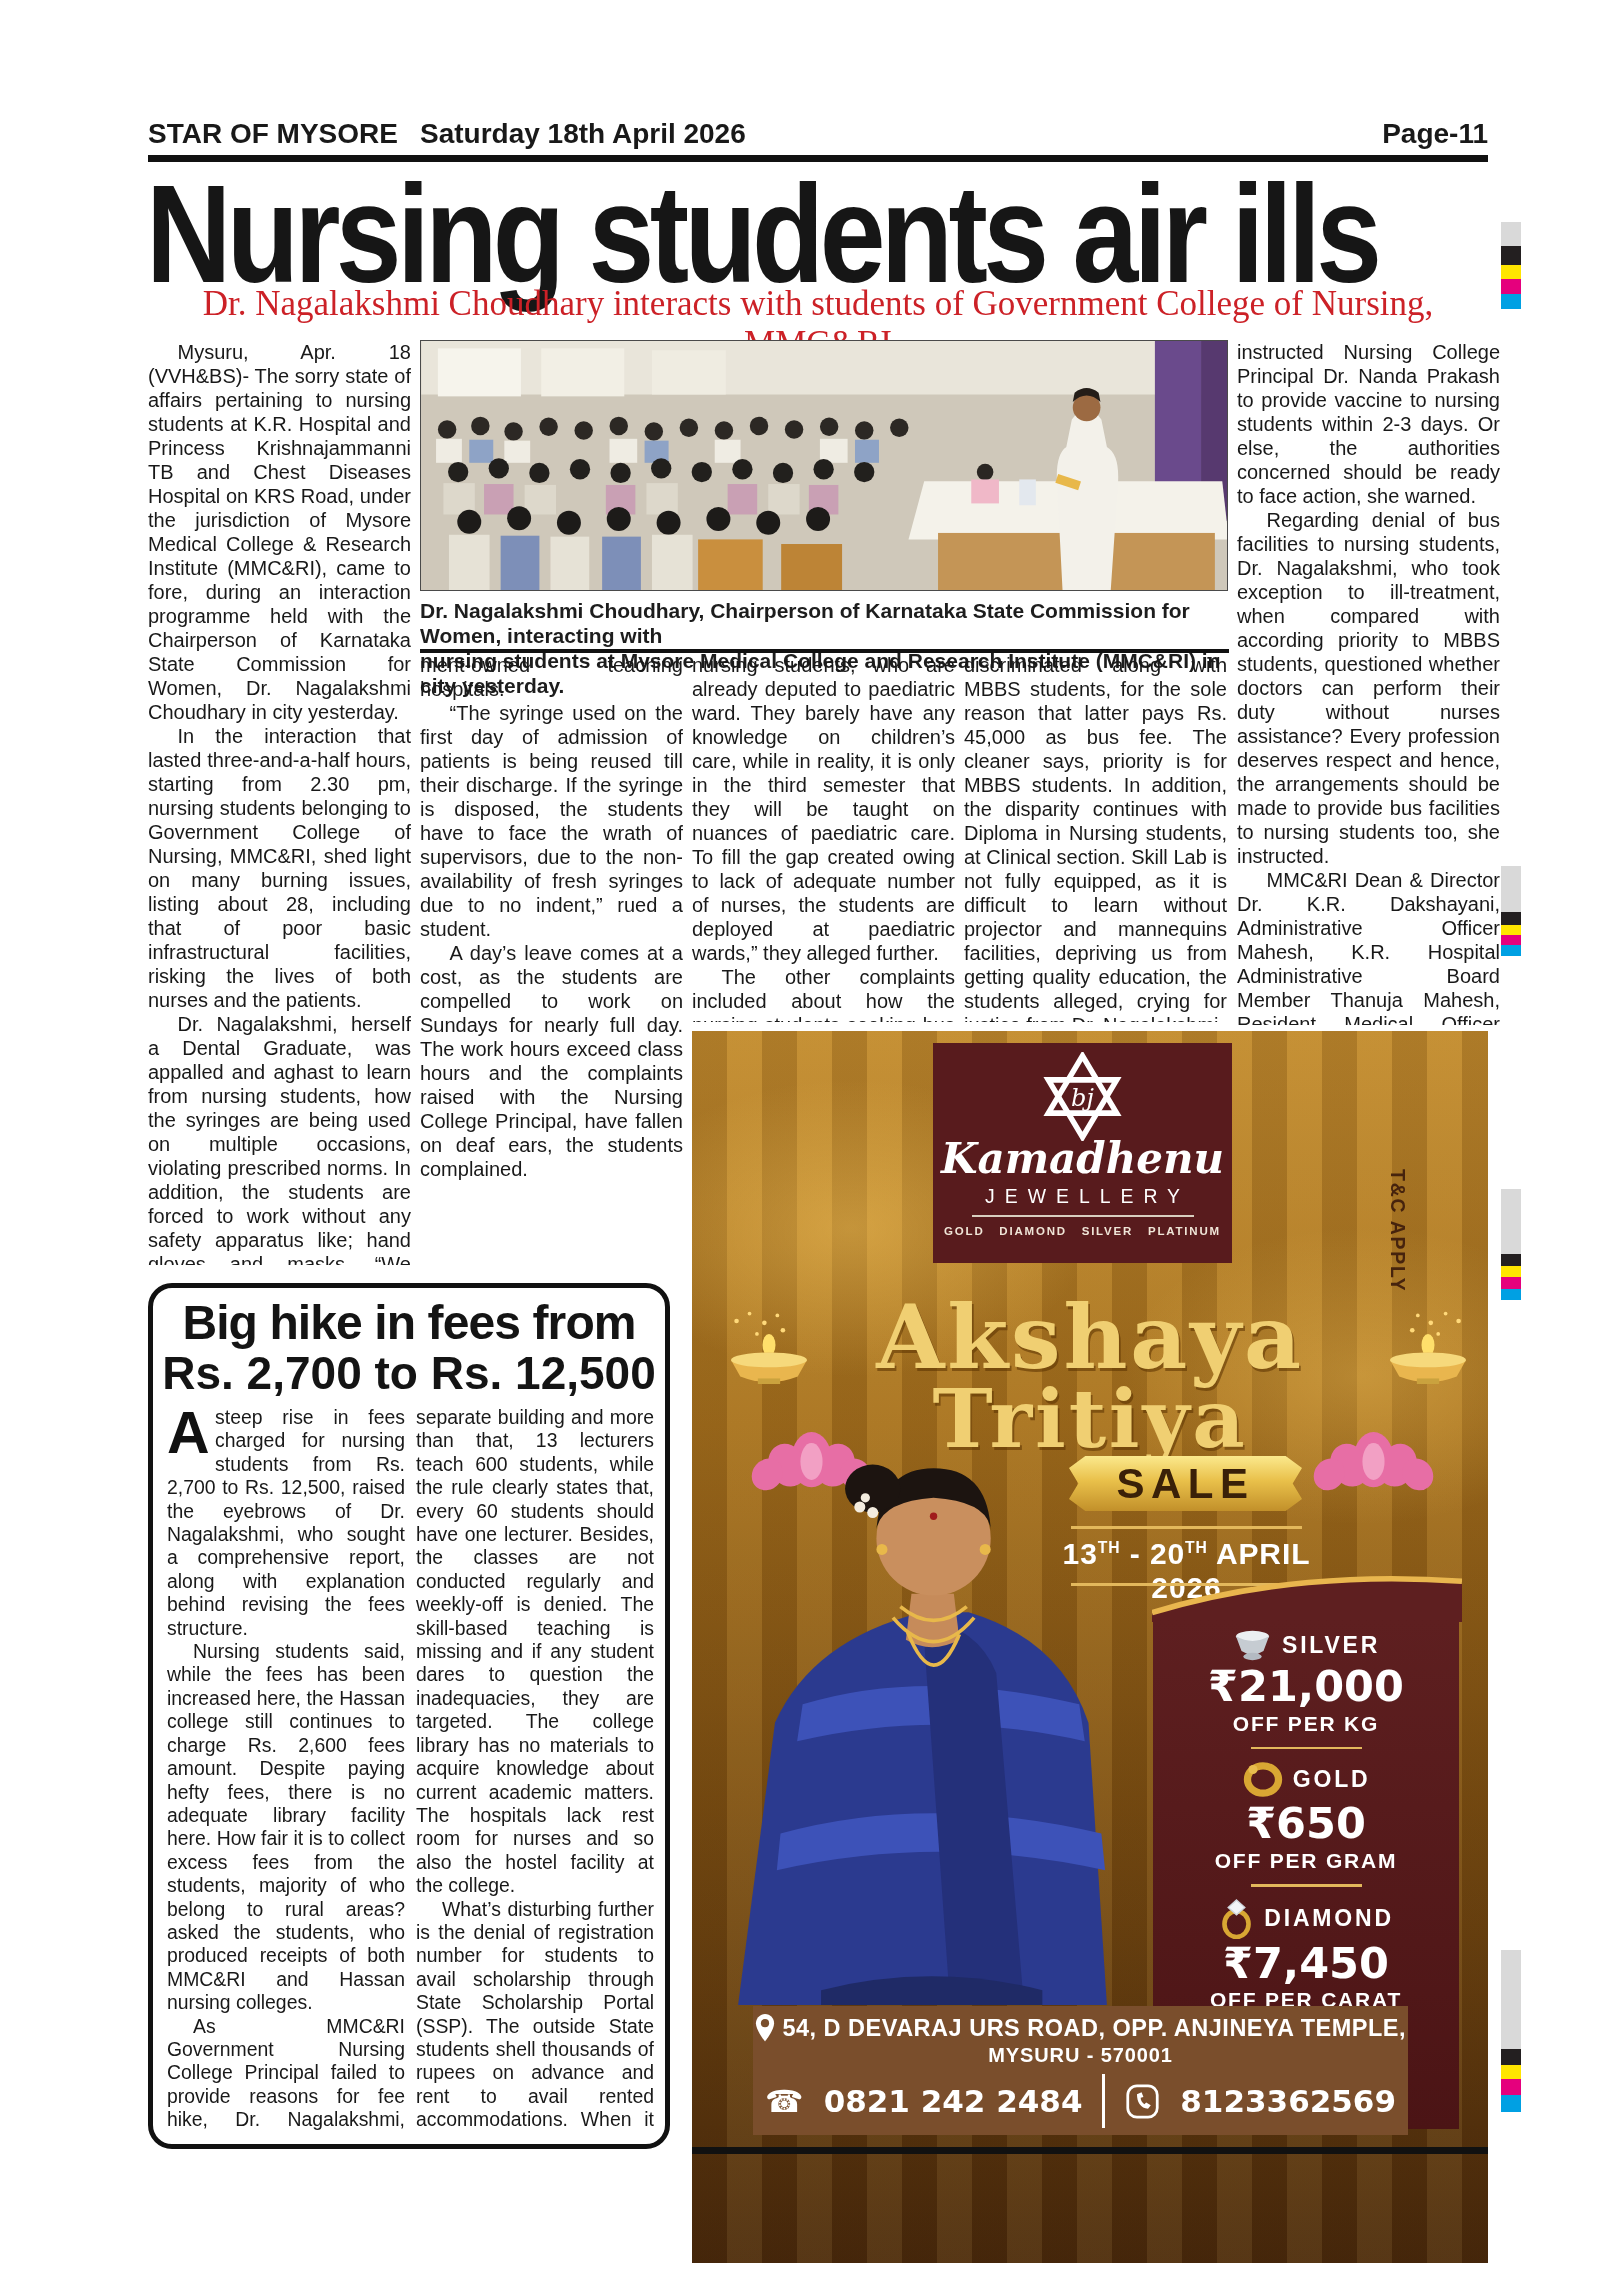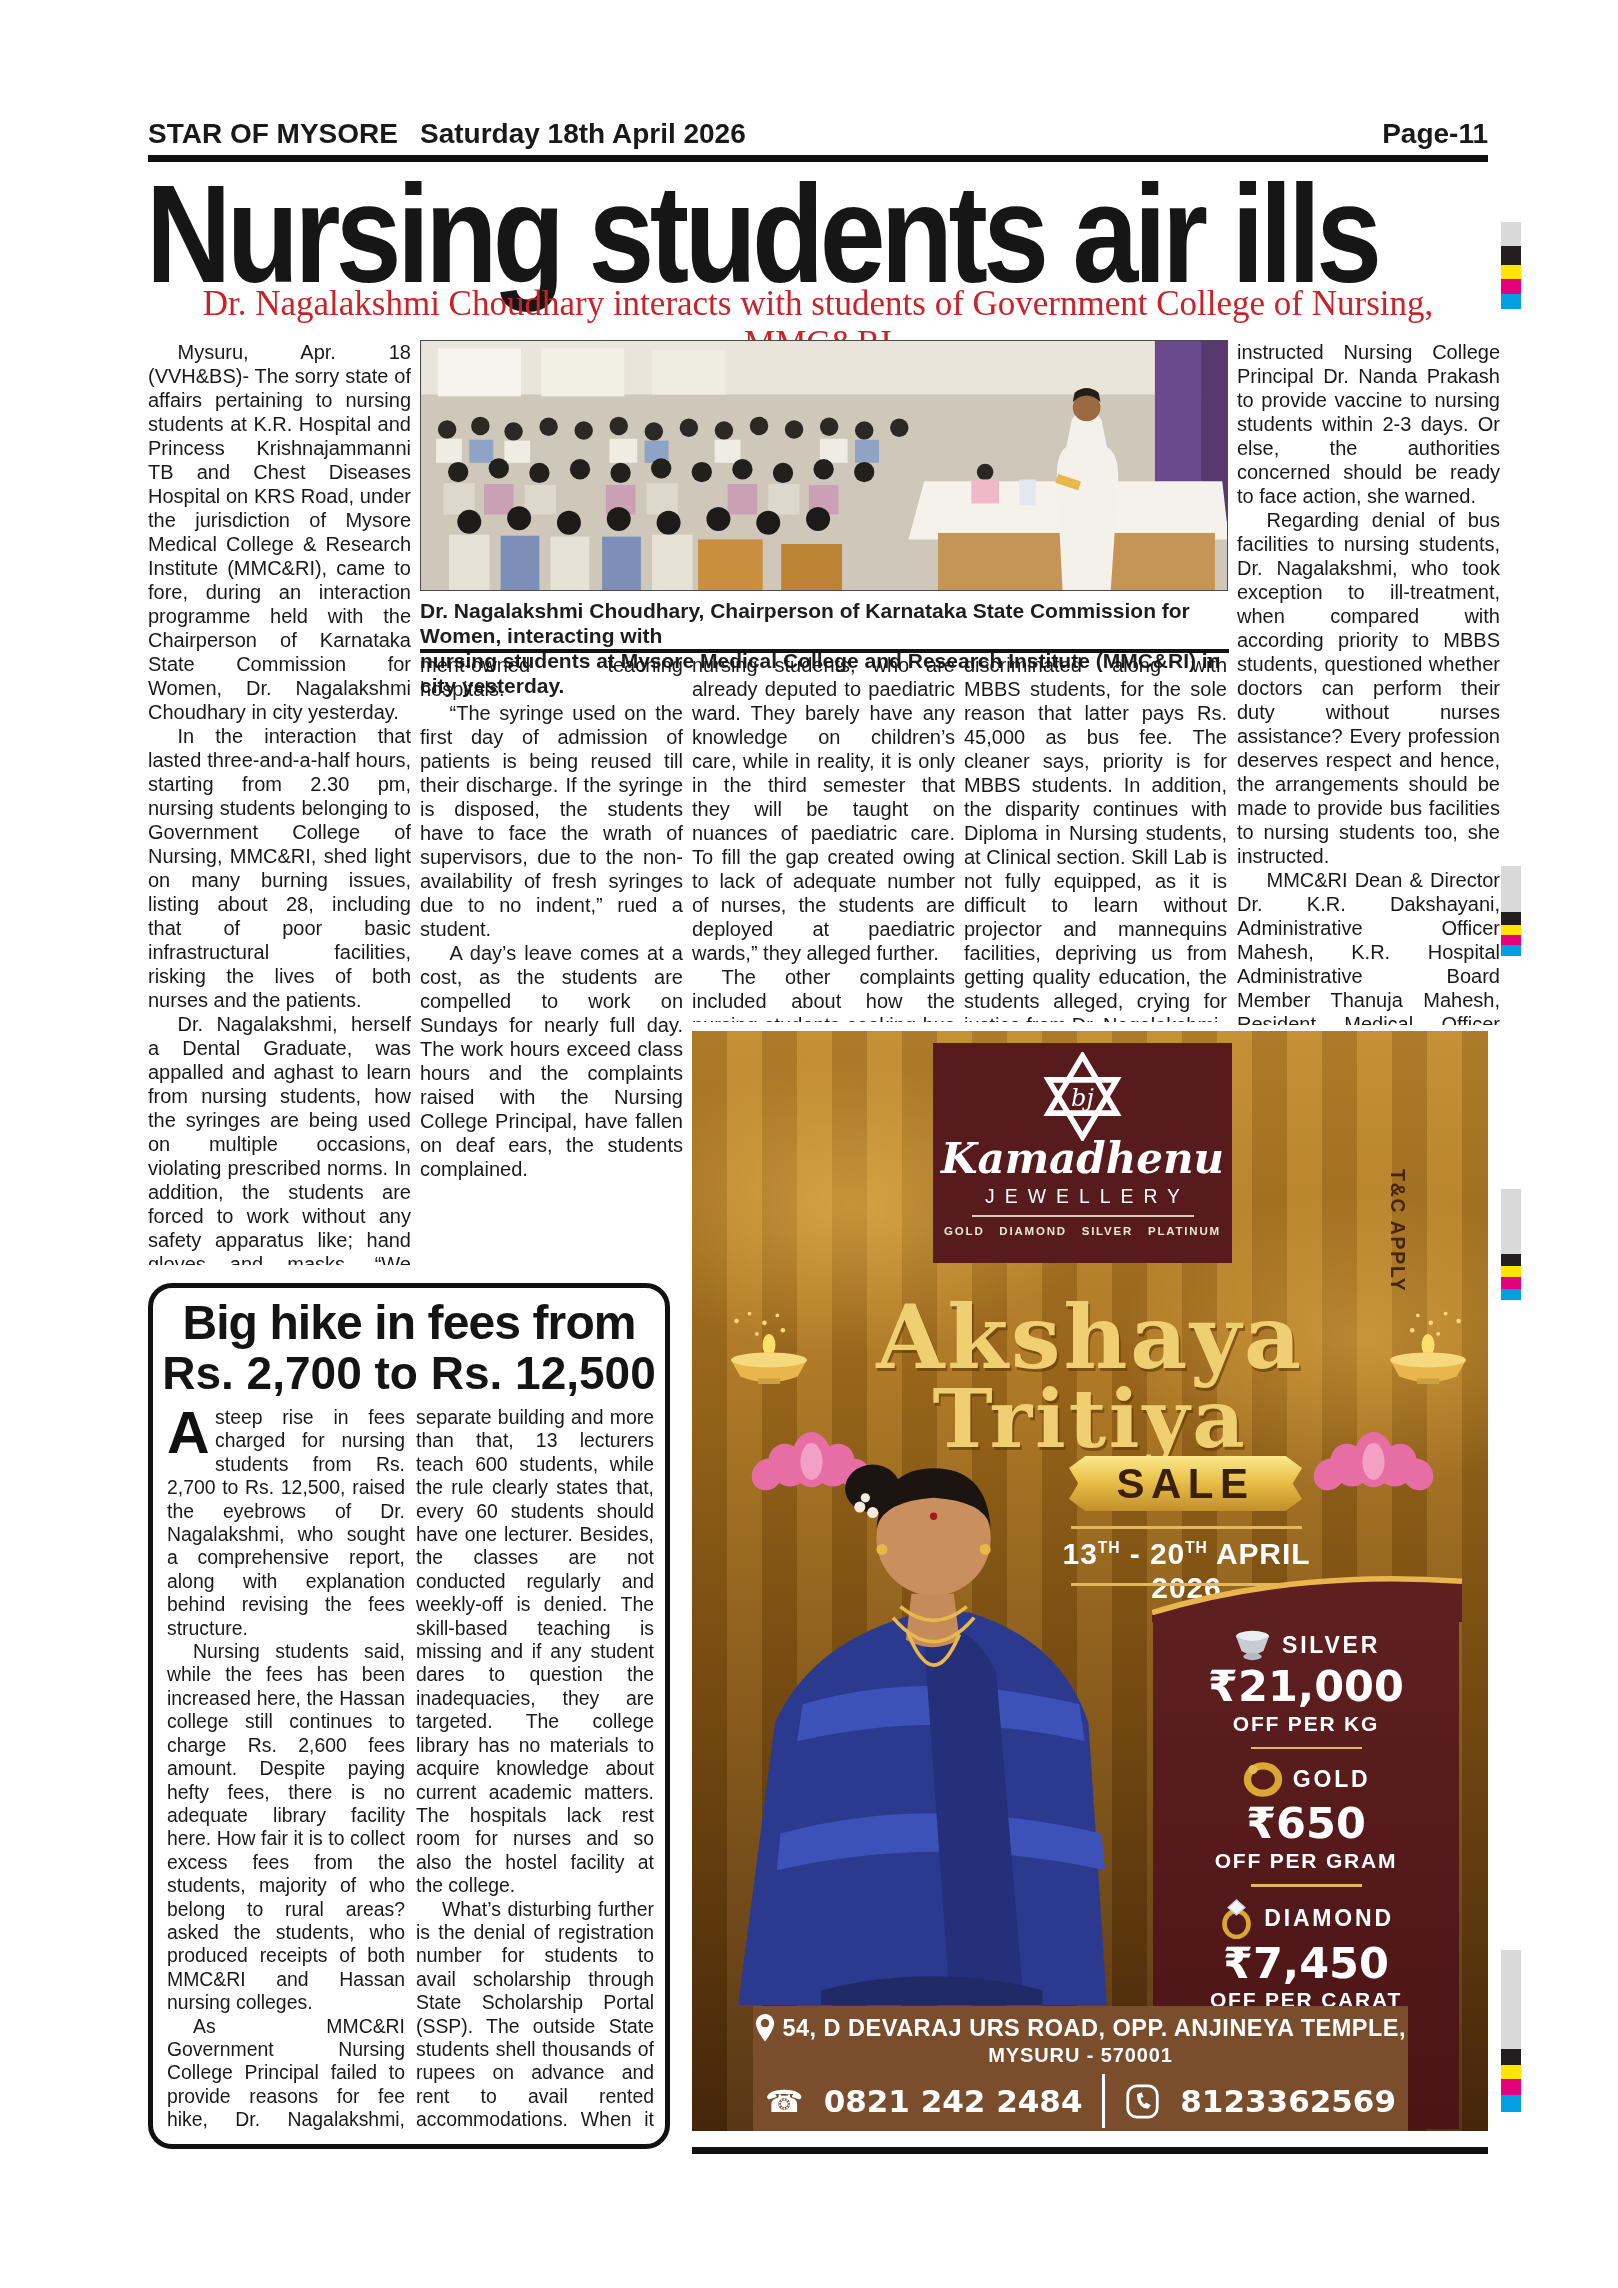--- a/index.html
+++ b/index.html
@@ -45,21 +45,21 @@
   .fees-title .l2{font-size:46px;letter-spacing:0;}
   .fees-cols{position:absolute;left:14px;top:118px;width:487px;height:729px;}
   .fees-col{position:absolute;top:0;width:238px;height:729px;font-size:19.4px;line-height:23.4px;text-align:justify;overflow:hidden;}
   #feesA{left:0;} #feesB{left:249px;}
   .fees-col p{margin:0;text-indent:26px;}
   .fees-col p.nohang{text-indent:0;}
   .dropcap{float:left;font-size:59px;line-height:46px;font-weight:bold;padding:3.7px 5.5px 0 0;color:#111;}
   #feesB p:first-child{text-indent:0;}
 
   
-  .ad{position:absolute;left:692px;top:1031px;width:796px;height:1100px;overflow:hidden;
+  .ad{position:absolute;left:692px;top:1031px;width:796px;height:1232px;overflow:hidden;
       background:
         radial-gradient(ellipse 388px 240px at 20% 16%, rgba(255,208,100,.38), transparent 62%),
         radial-gradient(ellipse 388px 240px at 84% 28%, rgba(255,208,100,.30), transparent 62%),
         repeating-linear-gradient(90deg, rgba(58,30,6,.14) 0 35px, rgba(255,214,130,.09) 35px 70px),
         linear-gradient(180deg,#c08a2e 0%,#a5701d 32%,#7c4f12 62%,#46270b 100%);}
   .logo-panel{position:absolute;left:241px;top:12px;width:299px;height:220px;
               background:var(--maroon,#581b1d);display:flex;flex-direction:column;align-items:center;}
   .logo-star{margin-top:9.2px;}
   .brand{font-family:"DejaVu Serif",serif;font-style:italic;font-weight:bold;font-size:42px;color:#fff;margin-top:-7.4px;}
   .brand-sub{font-size:19.4px;letter-spacing:10px;color:#fff;margin:1.8px 0 7.4px 10px;}

